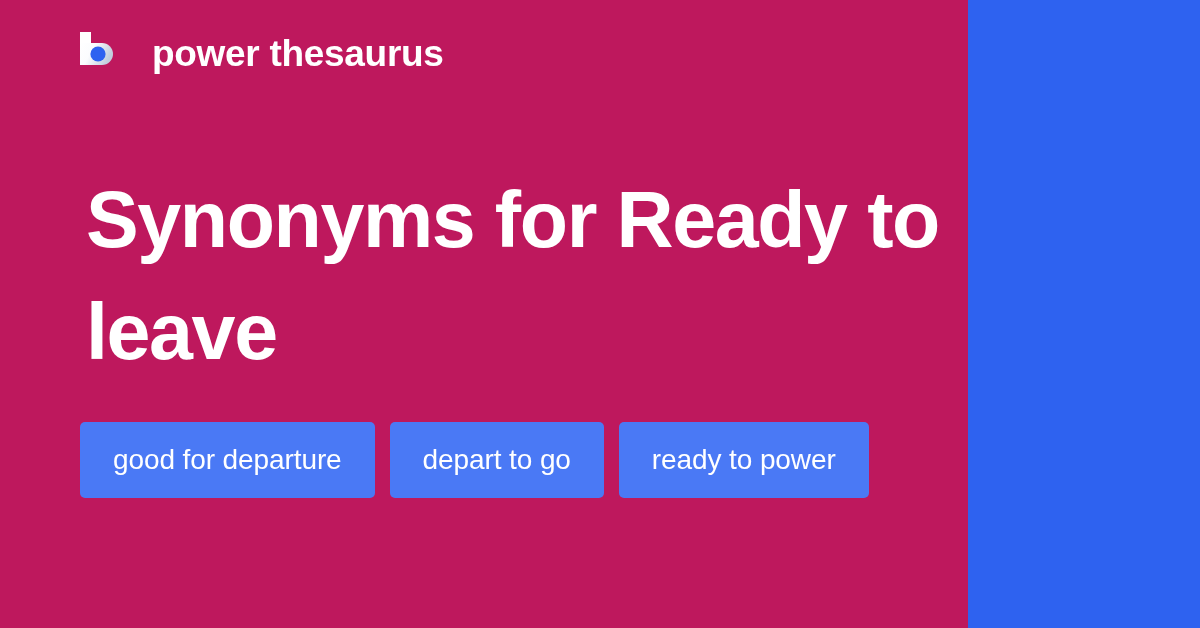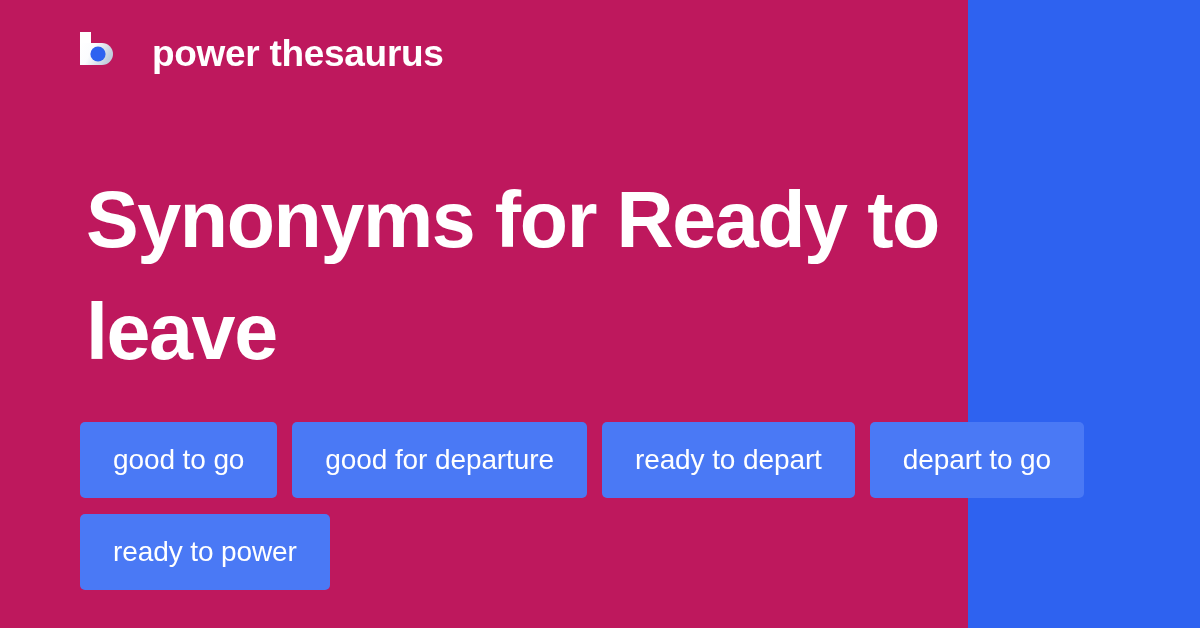--- a/index.html
+++ b/index.html
@@ -115,20 +115,18 @@
         <path d="M22 11 a11 11 0 0 1 0 22 h-22 v-22 z" fill="url(#bgrad)"></path>
         <circle cx="18" cy="22" r="7.6" fill="#2e62f0"></circle>
       </svg>
     </span>
     <span class="brand-name">power thesaurus</span>
   </div>
 
   <h1 class="headline">Synonyms for Ready to leave</h1>
 
   <div class="tags">
-    <span class="tag">good to go</span>
     <span class="tag">good for departure</span>
-    <span class="tag">ready to depart</span>
     <span class="tag">depart to go</span>
     <span class="tag">ready to power</span>
   </div>
 
 </div>
 
 </body></html>

